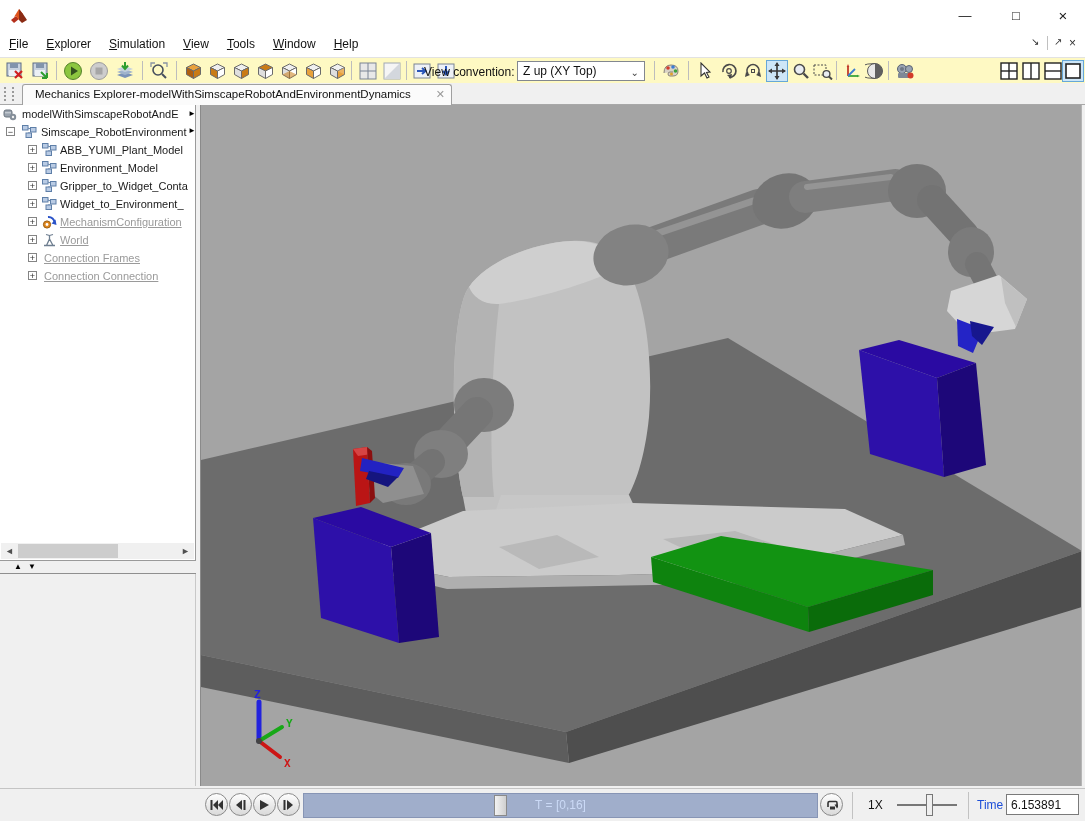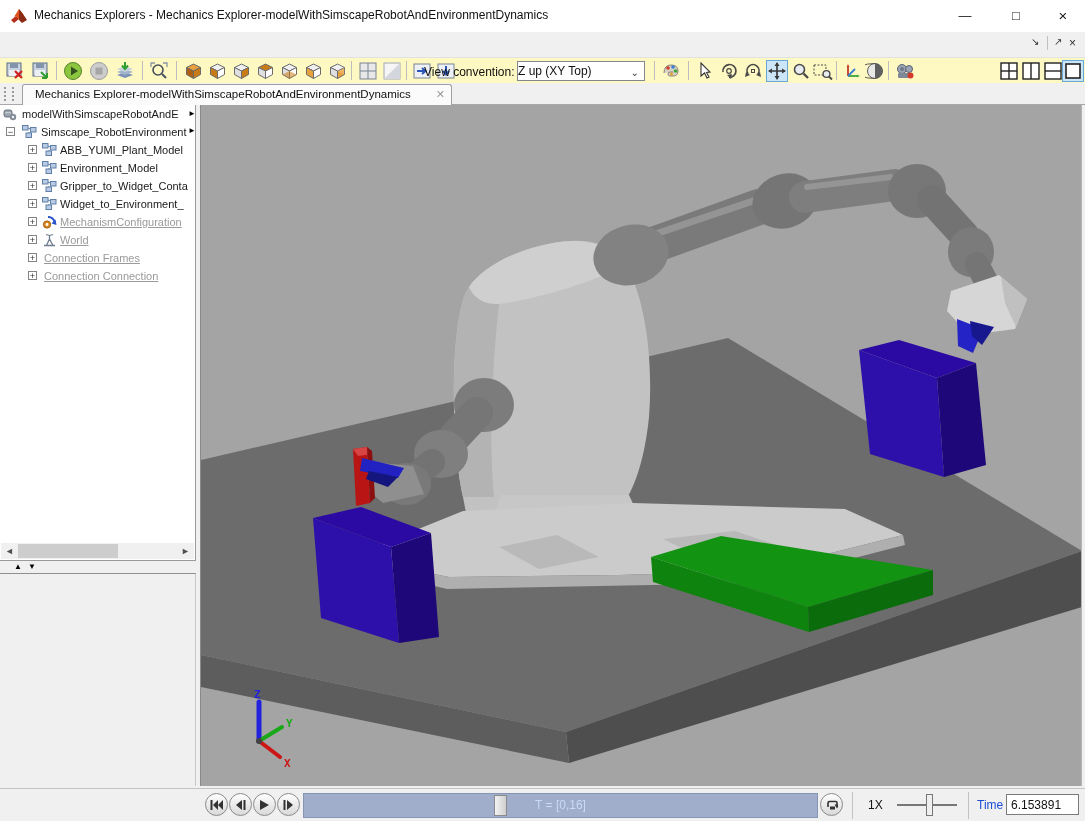--- a/index.html
+++ b/index.html
@@ -14,21 +14,21 @@
   #menubar{left:0;top:32px;width:1085px;height:25px;background:#FFFFFF;}
   .menu-item{display:inline-block;margin:0 9px;font-size:12px;color:#111;line-height:25px;}
   .dockglyph{top:36px;font-size:10px;color:#333;}
   
   #toolbar{left:0;top:57px;width:1085px;height:26px;background:#fef9c3;border-top:1px solid #E2E2E2;}
   .tbi{position:absolute;top:2px;width:22px;height:22px;display:flex;align-items:center;justify-content:center;}
   .tbsep{position:absolute;top:3px;width:1px;height:19px;background:#BDBDBD;}
   .tbi.hl{background:#CDE6F7;border:1px solid #66A7D8;box-sizing:border-box;}
   #viewconv-label{position:absolute;left:424px;top:7px;font-size:12px;color:#111;}
   #viewconv-dd{position:absolute;left:517px;top:3px;width:128px;height:20px;background:#FFFFFF;
-    border:1px solid #828790;box-sizing:border-box;font-size:12px;color:#111;line-height:18px;}
+    border:1px solid #828790;box-sizing:border-box;font-size:12px;color:#111;line-height:18px;padding-left:5px;}
   #viewconv-dd .chev{position:absolute;right:5px;top:2px;font-size:10px;color:#444;}
   
   #tabbar{left:0;top:83px;width:1085px;height:22px;background:#F0F0F0;border-bottom:1px solid #A8A8A8;box-sizing:border-box;}
   #tabgrip{left:4px;top:87px;width:6px;height:14px;border-left:2px dotted #9A9A9A;border-right:2px dotted #9A9A9A;}
   #tab-active{left:22px;top:84px;width:430px;height:21px;background:#FBFBFB;border:1px solid #A0A0A0;border-bottom:none;
      border-radius:3px 3px 0 0;box-sizing:border-box;}
   #tab-active .lbl{position:absolute;left:12px;top:3px;font-size:11.5px;color:#111;white-space:nowrap;}
   #tab-close{position:absolute;right:6px;top:3px;font-size:11px;color:#9A9A9A;}
   
   #treepanel{left:0;top:105px;width:196px;height:456px;background:#FFFFFF;border-right:1px solid #9A9A9A;
@@ -68,26 +68,26 @@
 <body>
 
 <div id="win">
 
   <div id="titlebar" class="abs">
     <svg class="abs" style="left:10px;top:7px" width="18" height="18">
       <polygon points="1,13 6,9 9,12 4,16" fill="#B5301C"></polygon>
       <polygon points="4,10 9,2 13,7 9,13 6,9" fill="#E0541B"></polygon>
       <polygon points="9,2 13,7 17,13 12,16 9,13" fill="#8A2B14"></polygon>
     </svg>
-    <div id="title-text" class="abs">Mechanics Explorers - Mechanics Explorer-modelWithSimscapeRobotAndEnvironmentDynamics</div>
     <div class="winbtn abs" style="left:948px">—</div>
     <div class="winbtn abs" style="left:999px">□</div>
     <div class="winbtn abs" style="left:1046px;font-size:15px">×</div>
   </div>
 
+  <div id="menubar" class="abs"><span class="menu-item"><u>F</u>ile</span><span class="menu-item"><u>E</u>xplorer</span><span class="menu-item"><u>S</u>imulation</span><span class="menu-item"><u>V</u>iew</span><span class="menu-item"><u>T</u>ools</span><span class="menu-item"><u>W</u>indow</span><span class="menu-item"><u>H</u>elp</span></div>
   <div class="dockglyph abs" style="left:1031px">↘</div>
   <div class="abs" style="left:1047px;top:36px;width:1px;height:14px;background:#C0C0C0"></div>
   <div class="dockglyph abs" style="left:1054px">↗</div>
   <div class="dockglyph abs" style="left:1069px;font-size:12px">×</div>
 
   <div id="toolbar" class="abs">
     <div class="tbi" style="left:4px">
       <svg width="18" height="18">
           <rect x="1" y="1" width="14" height="13" fill="#C8D2DF" stroke="#5A6B85"></rect>
           <rect x="4" y="1" width="8" height="5" fill="#8294AC"></rect>

